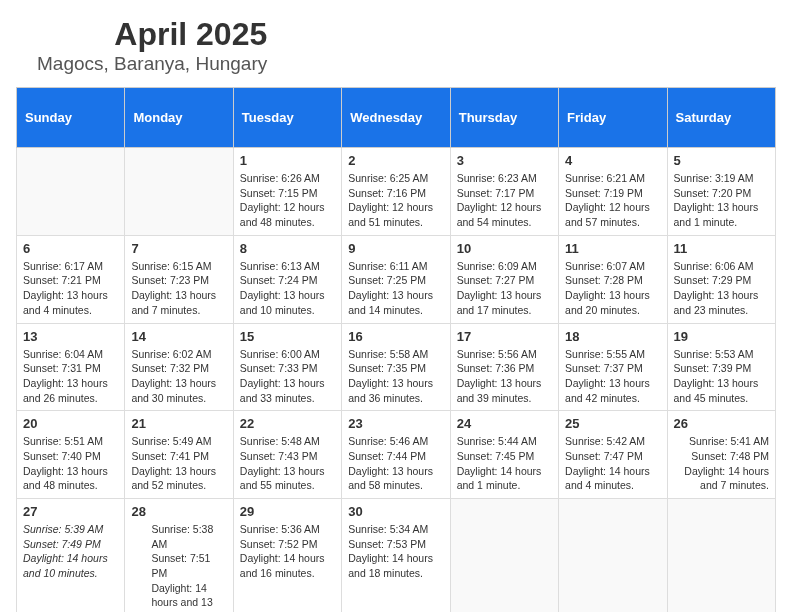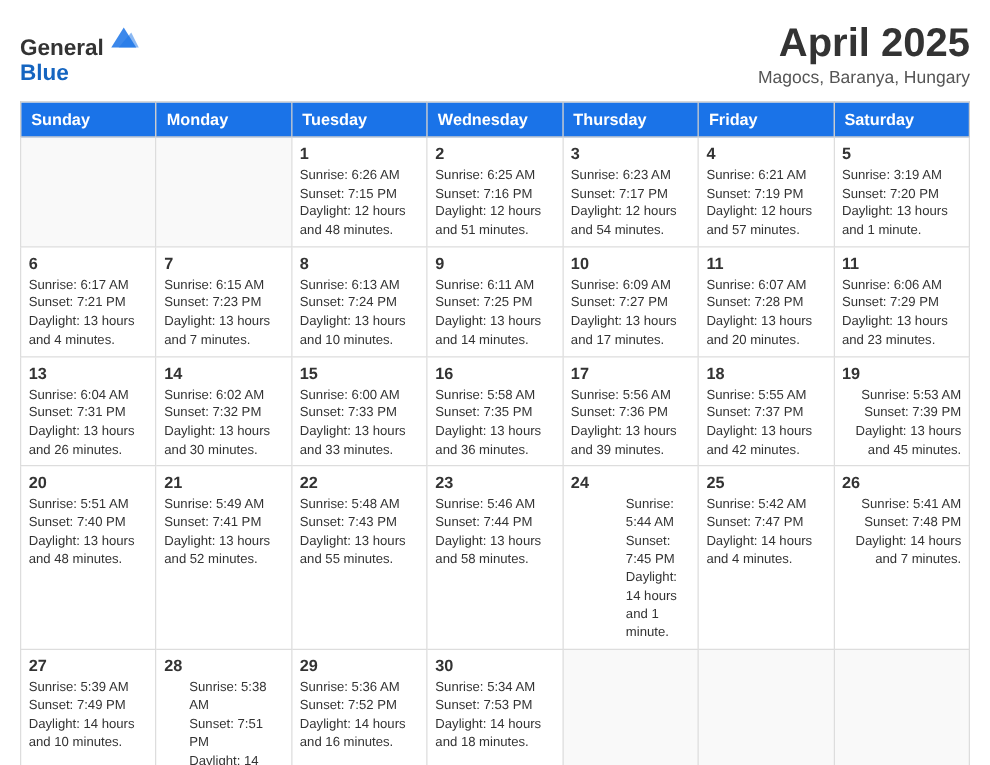--- a/index.html
+++ b/index.html
@@ -34,33 +34,34 @@
     }
     .title-area {
       text-align: right;
     }
     .calendar-title {
       font-size: 32px;
       font-weight: bold;
       color: #333;
     }
     .calendar-subtitle {
-      font-size: 14px;
+      font-size: 19px;
       color: #555;
+      margin-left: 21px;
     }
     .calendar {
       width: 100%;
       border-collapse: collapse;
       border: 1px solid #ccc;
     }
     .calendar th {
       background-color: #1a73e8;
       color: white;
       text-align: left;
-      padding: 6px 8px;
+      padding: 22px 8px;
       font-size: 13px;
       font-weight: bold;
       border: 1px solid #ccc;
     }
     .calendar td {
       vertical-align: top;
       padding: 5px 6px;
       border: 1px solid #ddd;
       width: calc(100% / 7);
       min-height: 80px;
@@ -80,33 +81,20 @@
     .day-info {
       font-size: 10.5px;
       line-height: 1.4;
       color: #333;
     }
   </style>
 </head>
 <body>
 
 <div class="header-area">
-  <div class="logo">
-    <div>
-      <div class="logo-text">
-        <span class="logo-general">General</span><svg class="logo-icon" viewBox="0 0 28 28" fill="none" xmlns="http://www.w3.org/2000/svg">
-          <polygon points="4,22 14,6 24,22" fill="#1a73e8" opacity="0.85"></polygon>
-          <polygon points="10,22 20,10 26,22" fill="#1a73e8" opacity="0.5"></polygon>
-        </svg>
-      </div>
-      <div class="logo-text">
-        <span class="logo-blue">Blue</span>
-      </div>
-    </div>
-  </div>
   <div class="title-area">
     <div class="calendar-title">April 2025</div>
     <div class="calendar-subtitle">Magocs, Baranya, Hungary</div>
   </div>
 </div>
 
 <table class="calendar">
   <thead>
     <tr id="header-row">
     <th>Sunday</th>
@@ -229,21 +217,21 @@
 Daylight: 13 hours and 39 minutes.</div>
         </td>
         <td>
           <div class="day-number">18</div>
           <div class="day-info" style="white-space: pre-line;">Sunrise: 5:55 AM
 Sunset: 7:37 PM
 Daylight: 13 hours and 42 minutes.</div>
         </td>
         <td>
           <div class="day-number">19</div>
-          <div class="day-info" style="white-space: pre-line; text-align: right;">Sunrise: 5:53 AM
+          <div class="day-info" style="white-space: pre-line;">Sunrise: 5:53 AM
 Sunset: 7:39 PM
 Daylight: 13 hours and 45 minutes.</div>
         </td>
       </tr>
       <tr>
         <td>
           <div class="day-number">20</div>
           <div class="day-info" style="white-space: pre-line;">Sunrise: 5:51 AM
 Sunset: 7:40 PM
 Daylight: 13 hours and 48 minutes.</div>
@@ -261,41 +249,41 @@
 Daylight: 13 hours and 55 minutes.</div>
         </td>
         <td>
           <div class="day-number">23</div>
           <div class="day-info" style="white-space: pre-line;">Sunrise: 5:46 AM
 Sunset: 7:44 PM
 Daylight: 13 hours and 58 minutes.</div>
         </td>
         <td>
           <div class="day-number">24</div>
-          <div class="day-info" style="white-space: pre-line; margin-left: 44px;">Sunrise: 5:44 AM
+          <div class="day-info" style="white-space: pre-line;">Sunrise: 5:44 AM
 Sunset: 7:45 PM
 Daylight: 14 hours and 1 minute.</div>
         </td>
         <td>
           <div class="day-number">25</div>
           <div class="day-info" style="white-space: pre-line;">Sunrise: 5:42 AM
 Sunset: 7:47 PM
 Daylight: 14 hours and 4 minutes.</div>
         </td>
         <td>
           <div class="day-number">26</div>
           <div class="day-info" style="white-space: pre-line; text-align: right;">Sunrise: 5:41 AM
 Sunset: 7:48 PM
 Daylight: 14 hours and 7 minutes.</div>
         </td>
       </tr>
       <tr>
         <td>
           <div class="day-number">27</div>
-          <div class="day-info" style="white-space: pre-line;">Sunrise: 5:39 AM
+          <div class="day-info" style="white-space: pre-line; font-style: italic;">Sunrise: 5:39 AM
 Sunset: 7:49 PM
 Daylight: 14 hours and 10 minutes.</div>
         </td>
         <td>
           <div class="day-number">28</div>
           <div class="day-info" style="white-space: pre-line; margin-left: 20px;">Sunrise: 5:38 AM
 Sunset: 7:51 PM
 Daylight: 14 hours and 13 minutes.</div>
         </td>
         <td>

